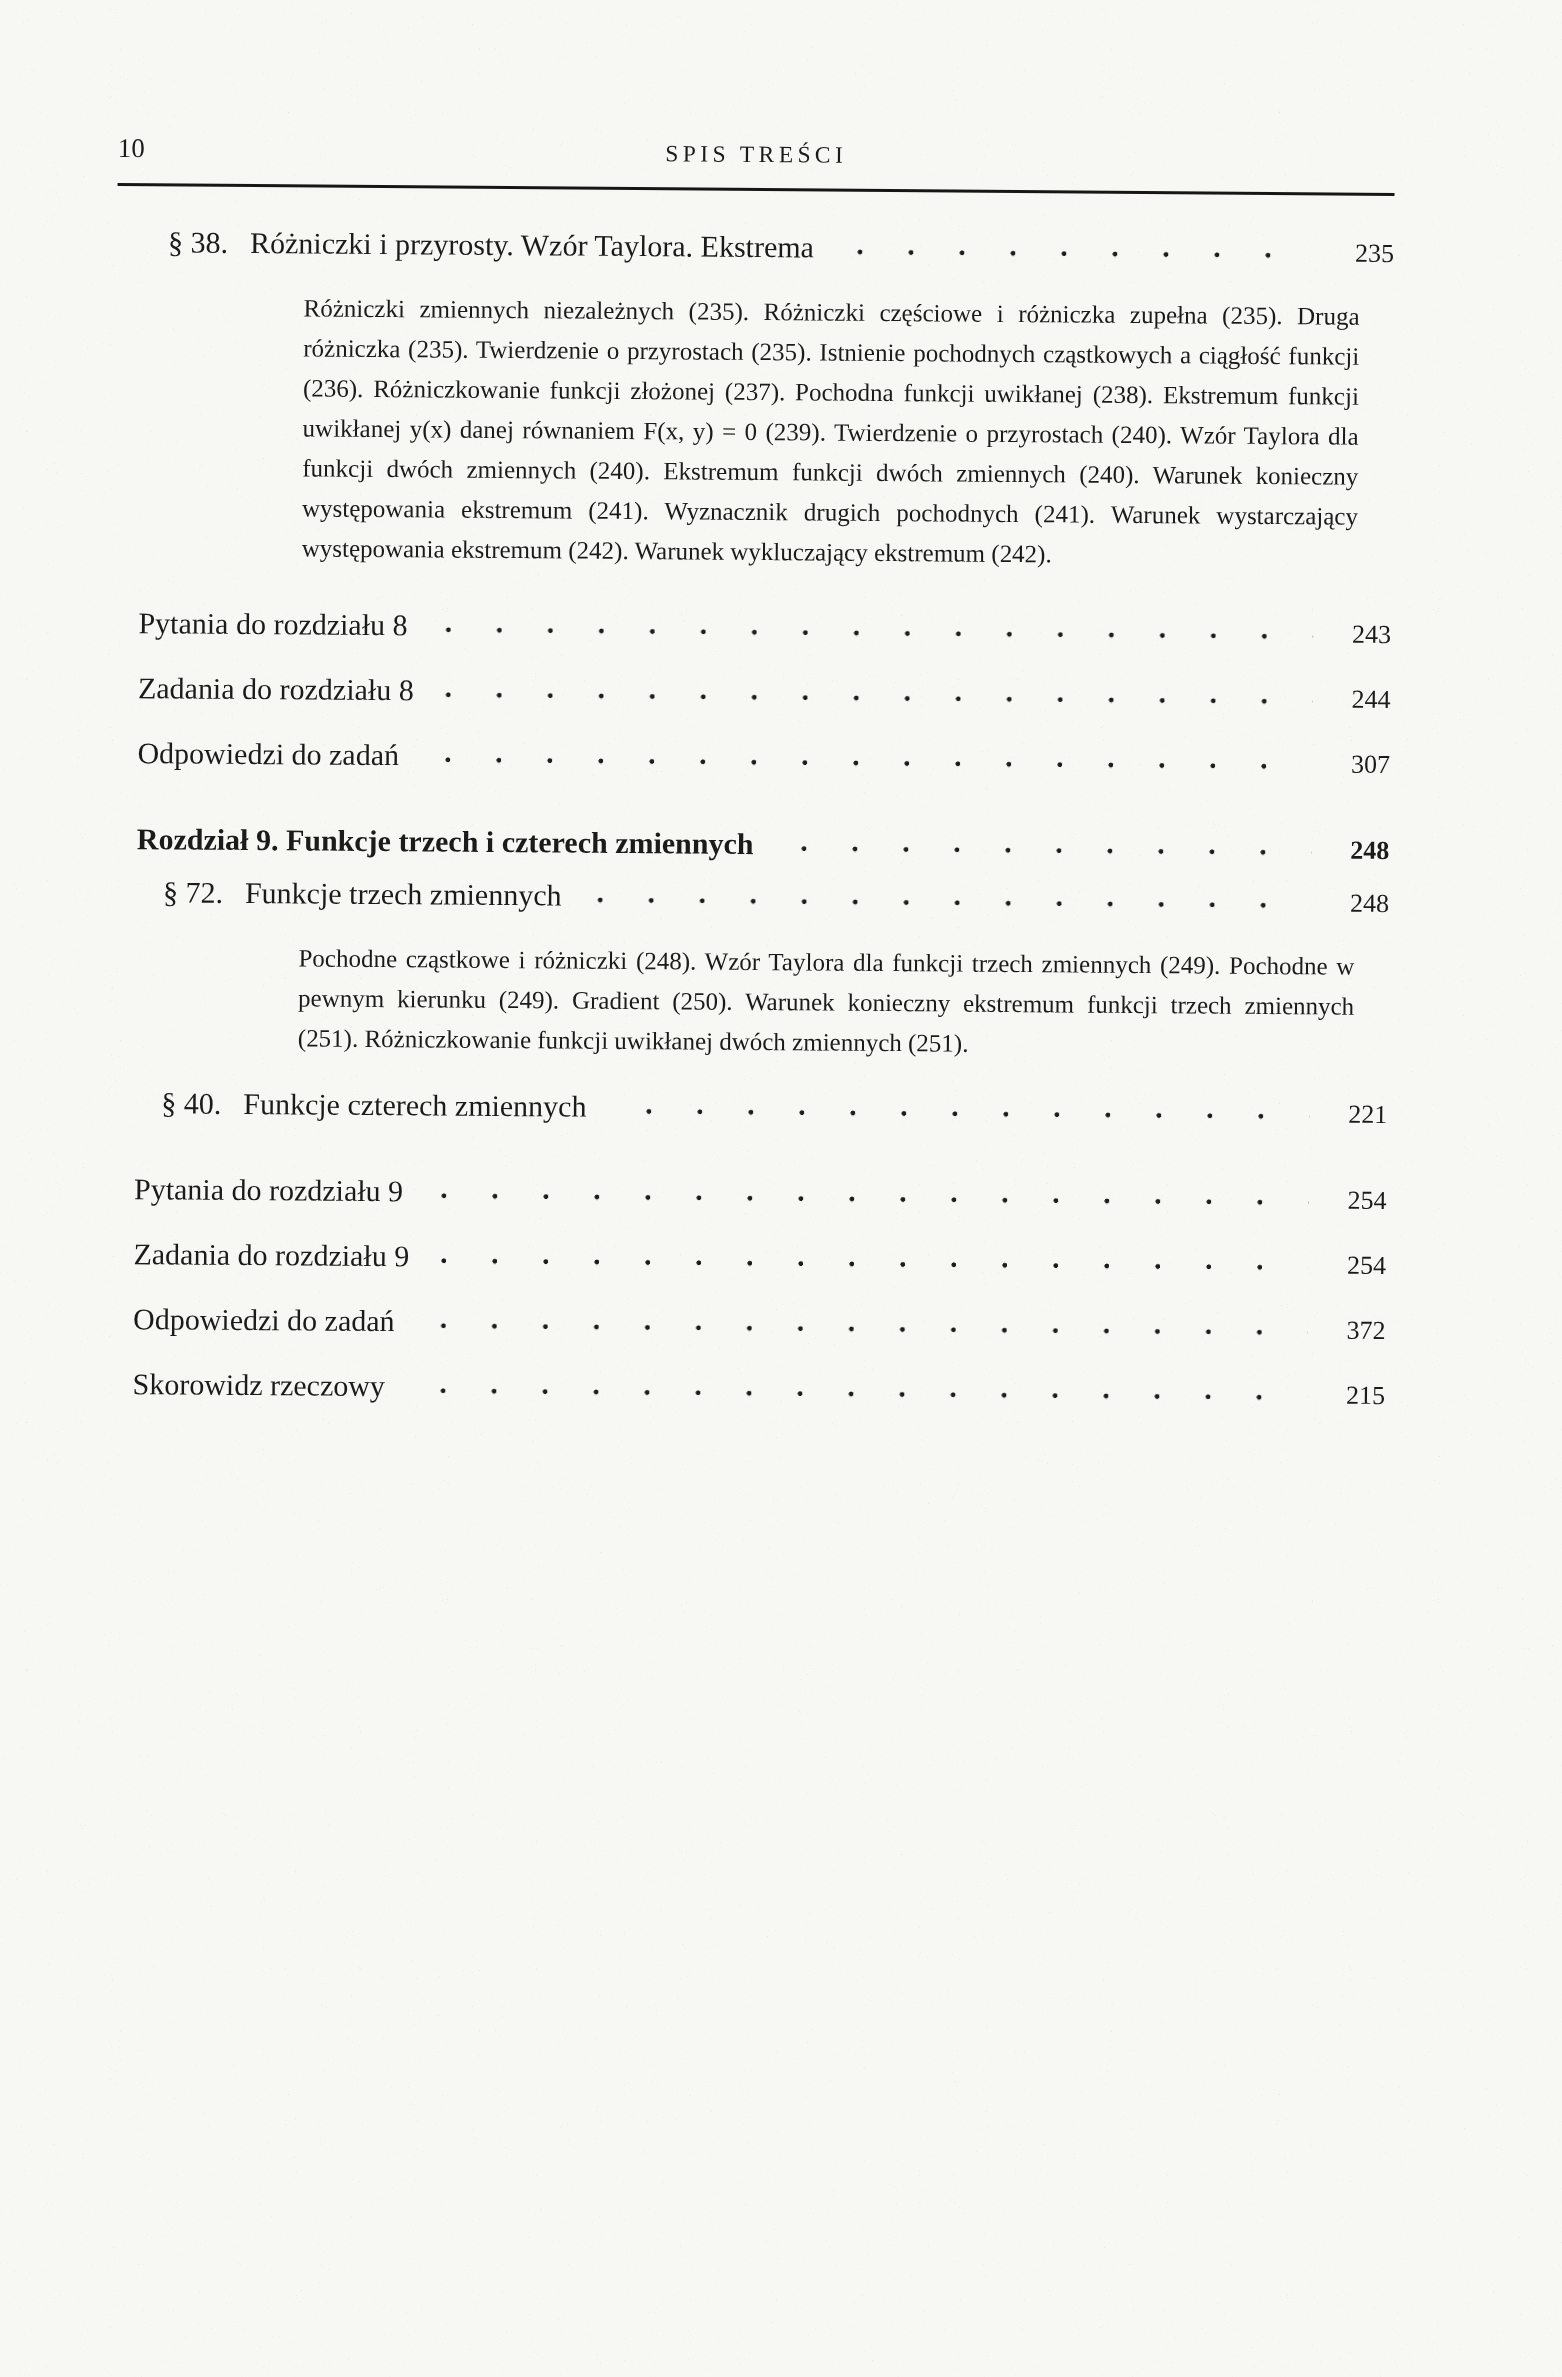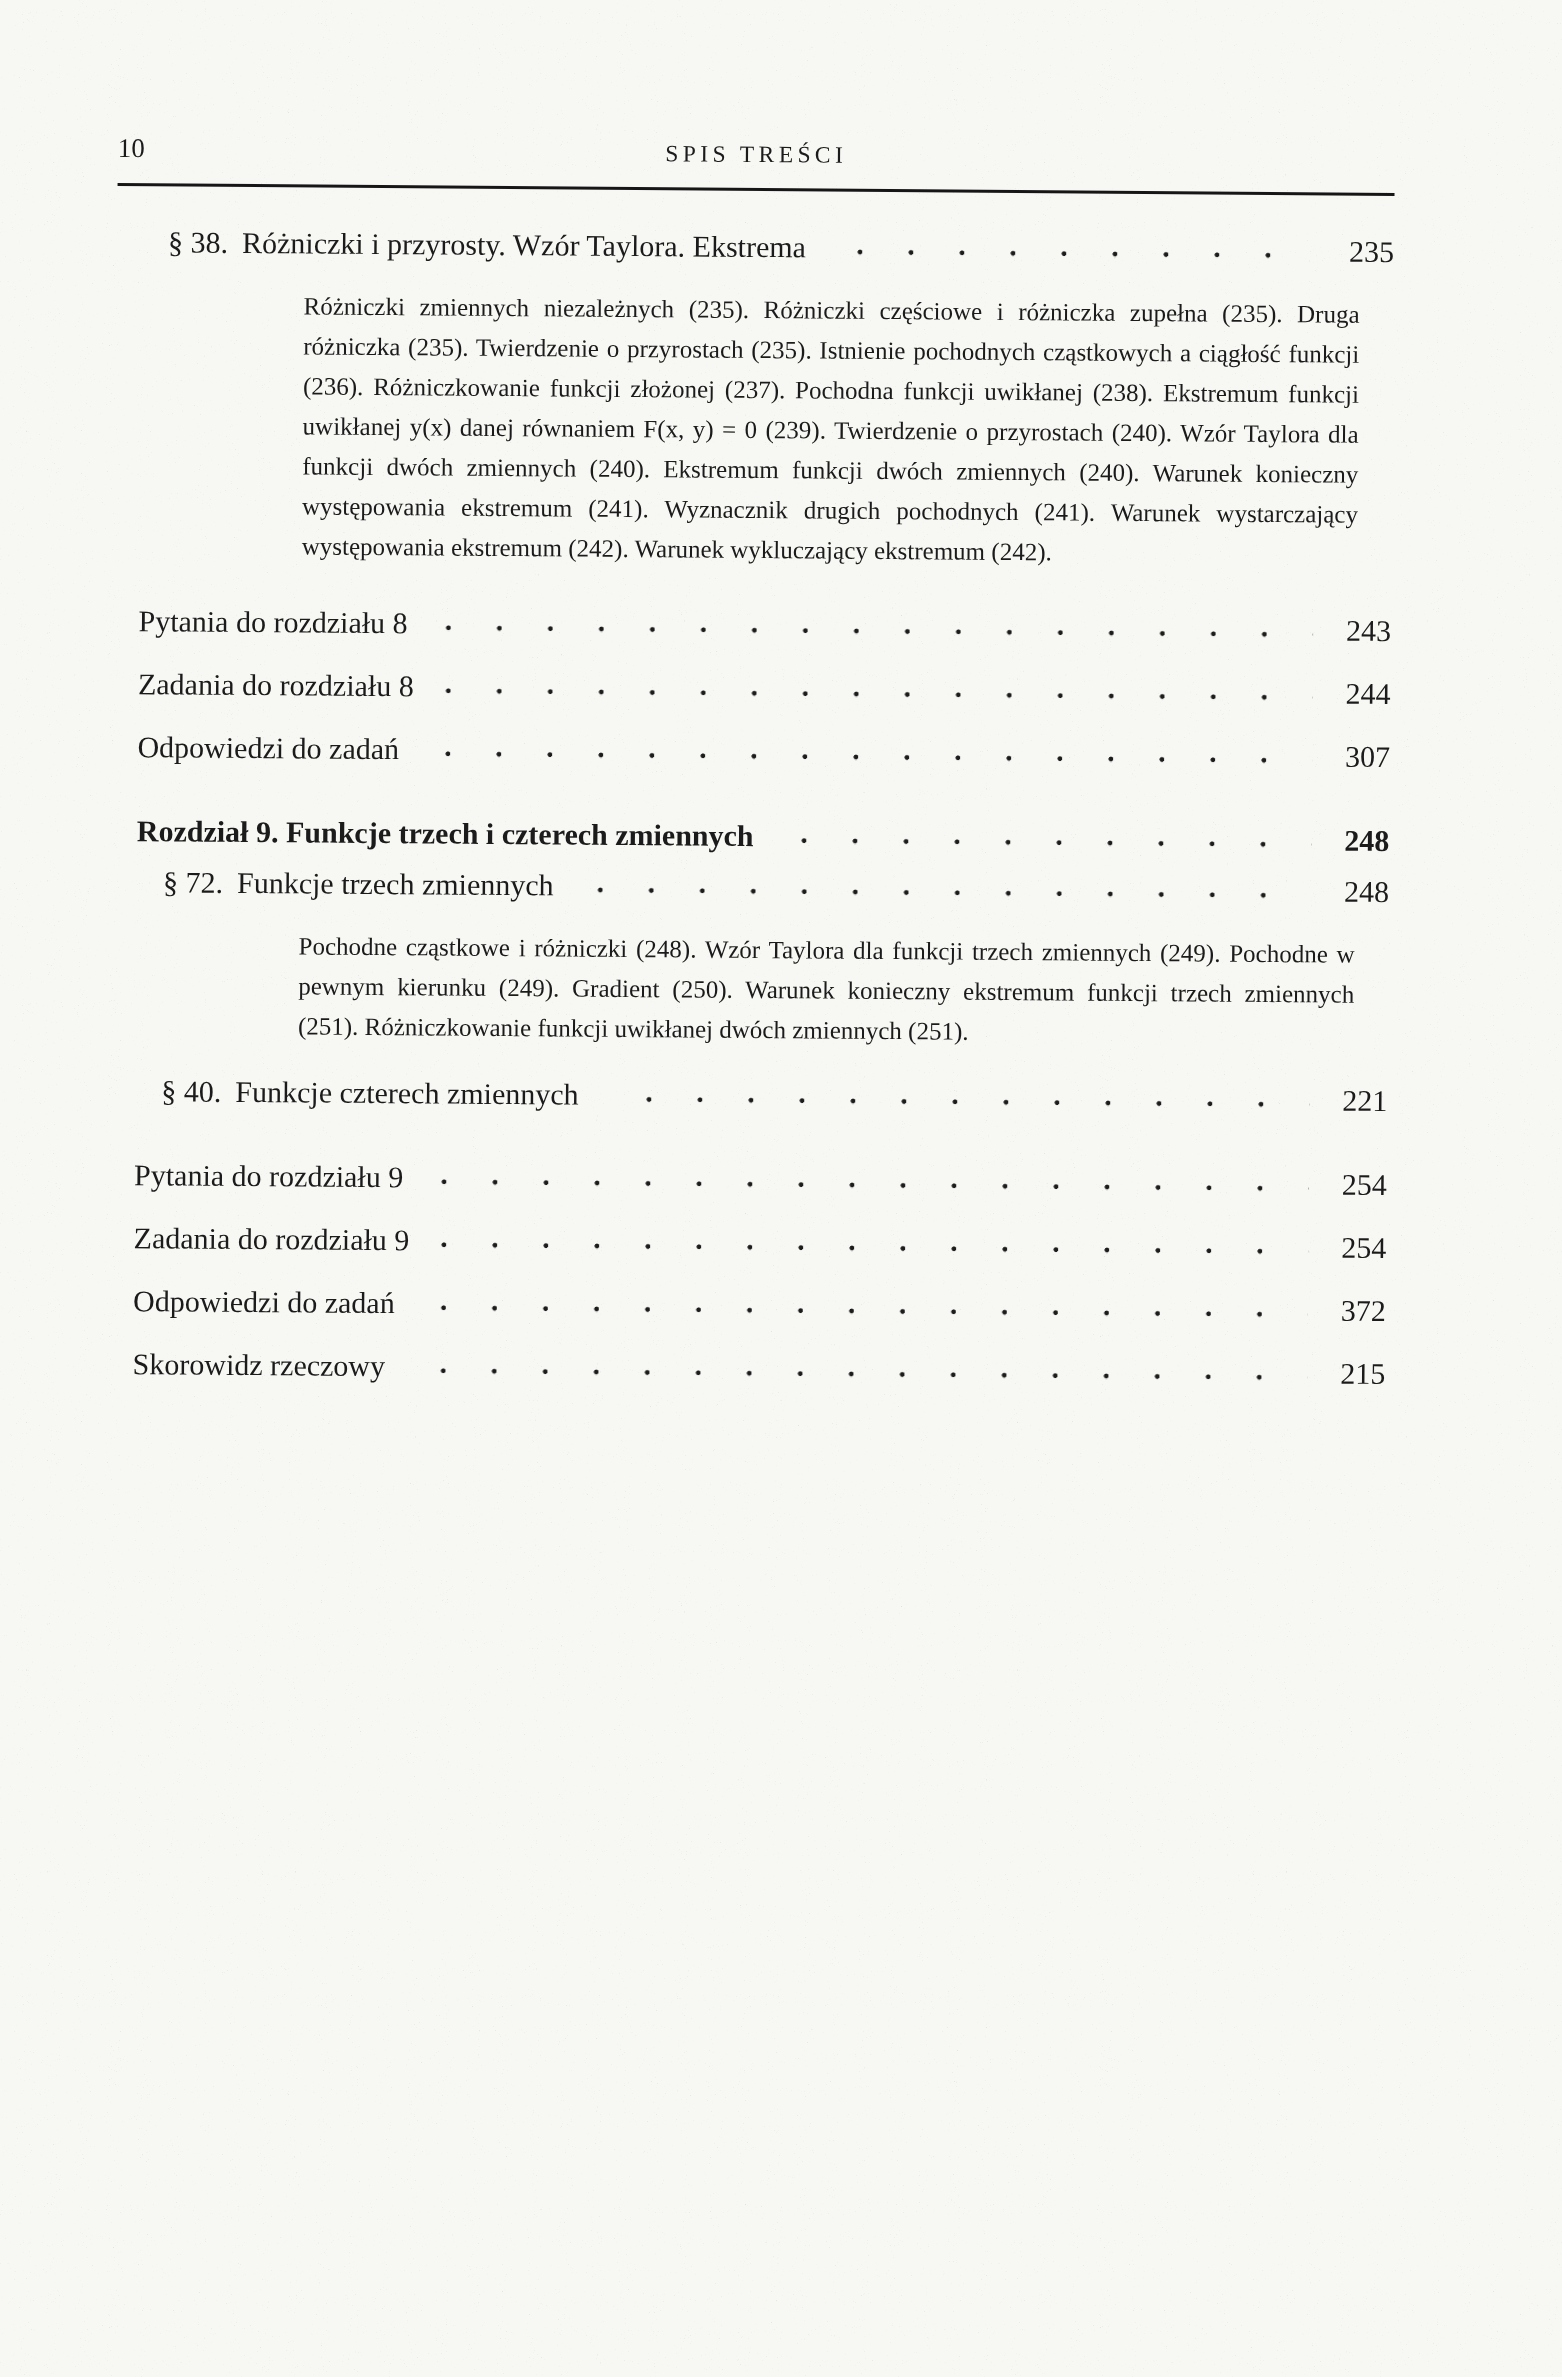--- a/index.html
+++ b/index.html
@@ -23,34 +23,34 @@
   .corner-pagenum{font-size:27px;line-height:38px;}
   .running-title{
     position:absolute;left:0;right:0;top:7px;text-align:center;
     font-size:23.5px;letter-spacing:4.4px;
   }
   .rule{border-bottom:3.5px solid #161616;margin-top:7px;}
   .entry{
     display:flex;align-items:baseline;
     font-size:30px;line-height:35px;
   }
-  .entry .label{flex:none;min-width:66px;margin-right:8px;}
+  .entry .label{flex:none;min-width:66px;margin-right:16px;}
   .entry.section{padding-left:51px;}
   .entry.plain{padding-left:24.4px;}
   .entry.chapter{padding-left:24.4px;font-weight:bold;}
   .leader{
     flex:1 1 auto;height:6.1px;
     margin:0 14px 0 31px;
     background-image:radial-gradient(circle at 2.8px 2.8px,#1c1c1c 2.1px,rgba(0,0,0,0) 2.7px);
     background-size:51px 6.1px;
     background-repeat:repeat-x;
     background-position:right center;
     transform:translateY(-2.6px);
   }
-  .pagenum{flex:none;min-width:64px;text-align:right;font-size:30px;}
+  .pagenum{flex:none;min-width:64px;text-align:right;font-size:26px;}
   .desc{
     margin:26px 0 0 187px;width:1056px;
     font-size:25px;line-height:40px;
     text-align:justify;
   }
   .mt-sm{margin-top:15.7px;}
   .mt-md{margin-top:28px;}
   .mt-lg{margin-top:38px;}
   .mt-xl{margin-top:49px;}
 </style>

